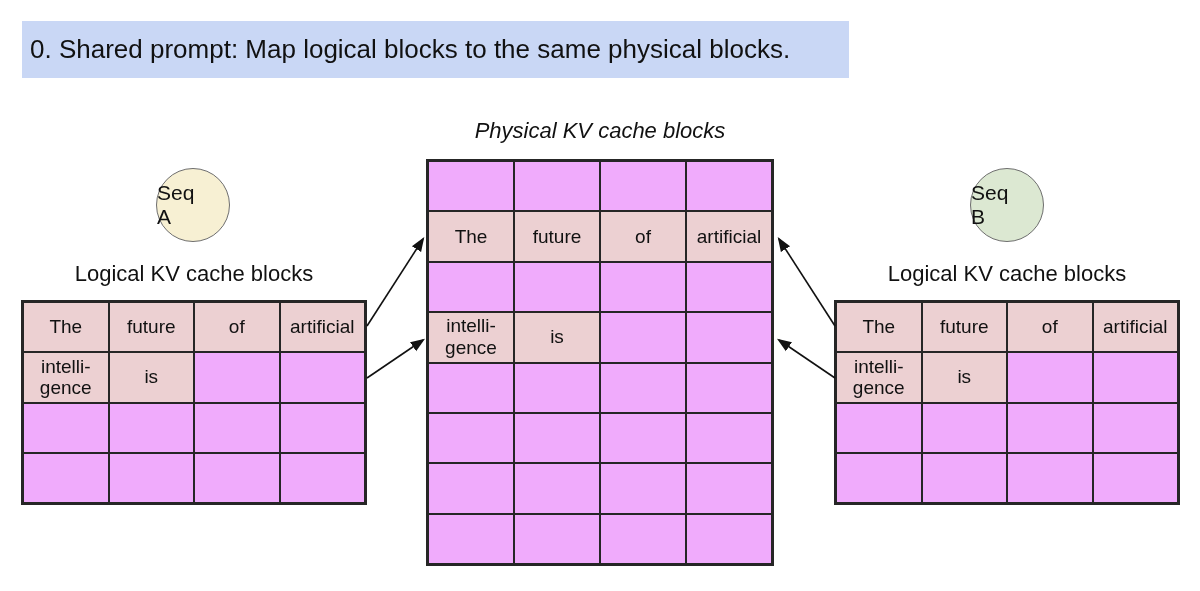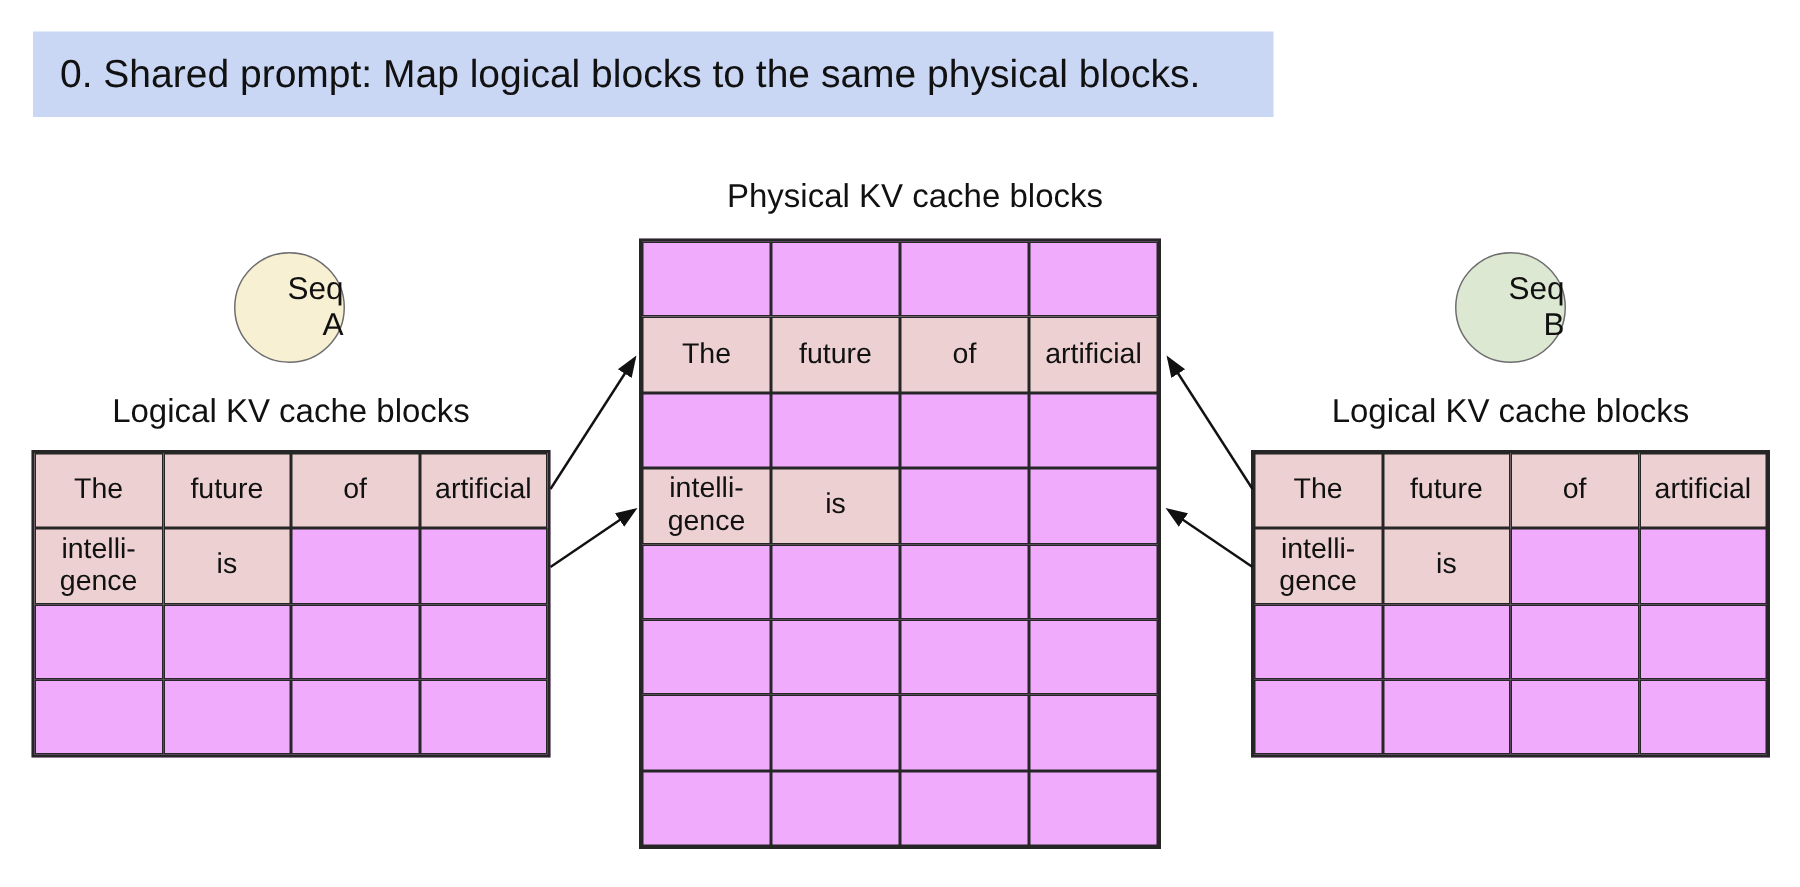--- a/index.html
+++ b/index.html
@@ -21,48 +21,48 @@
     left: 22px;
     top: 21px;
     width: 827px;
     height: 57px;
     background: var(--banner-bg, #c9d7f5);
     display: flex;
     align-items: center;
   }
   .banner .banner-text {
     font-size: 26px;
-    padding-left: 18px;
+    padding-left: 8px;
     white-space: nowrap;
   }
   .seq-circle {
     position: absolute;
     width: 74px;
     height: 74px;
     border-radius: 50%;
     border: 1.5px solid #6e6e6e;
     box-sizing: border-box;
     display: flex;
     flex-direction: column;
-    align-items: flex-end;
+    align-items: flex-start;
     justify-content: center;
     font-size: 21px;
     line-height: 1.12;
     text-align: center;
   }
   #seq-a { left: 156px; top: 168px; background: var(--seq-a-bg, #f7f0d3); }
   #seq-b { left: 970px; top: 168px; background: var(--seq-b-bg, #dce8d2); }
   .section-label {
     position: absolute;
     width: 346px;
     text-align: center;
     font-size: 22px;
     white-space: nowrap;
   }
-  #label-physical { left: 437px; top: 118px; }
+  #label-physical { left: 427px; top: 118px; font-style: italic; }
   #label-logical-a { left: 21px; top: 261px; }
   #label-logical-b { left: 834px; top: 261px; }
   .kv-table {
     position: absolute;
     display: grid;
     grid-template-columns: repeat(4, 1fr);
     border: 2px solid var(--table-border, #262626);
     box-sizing: border-box;
     background: #f0abfc;
   }

